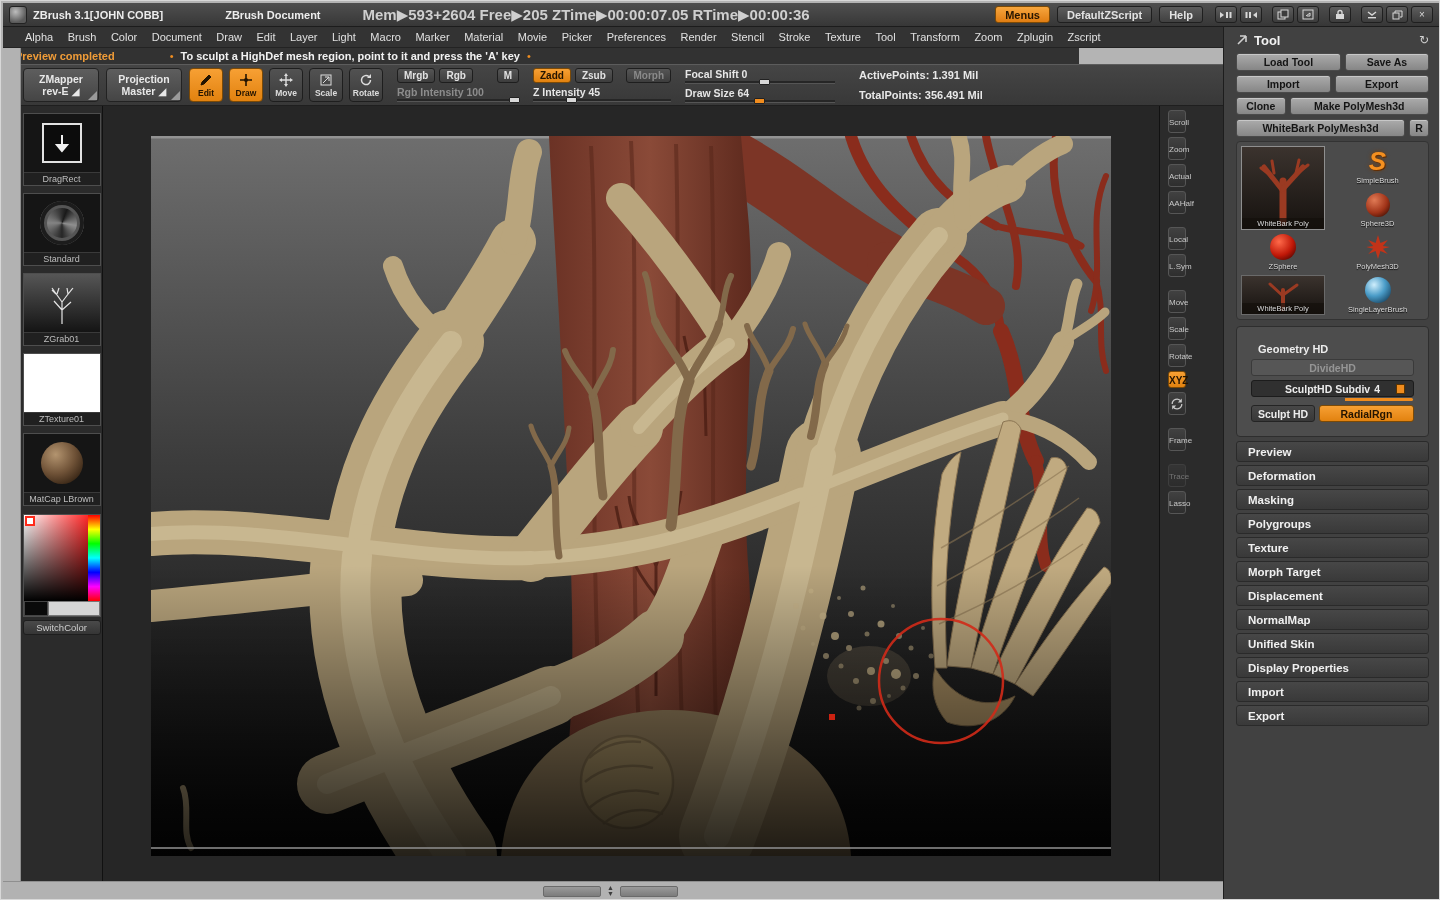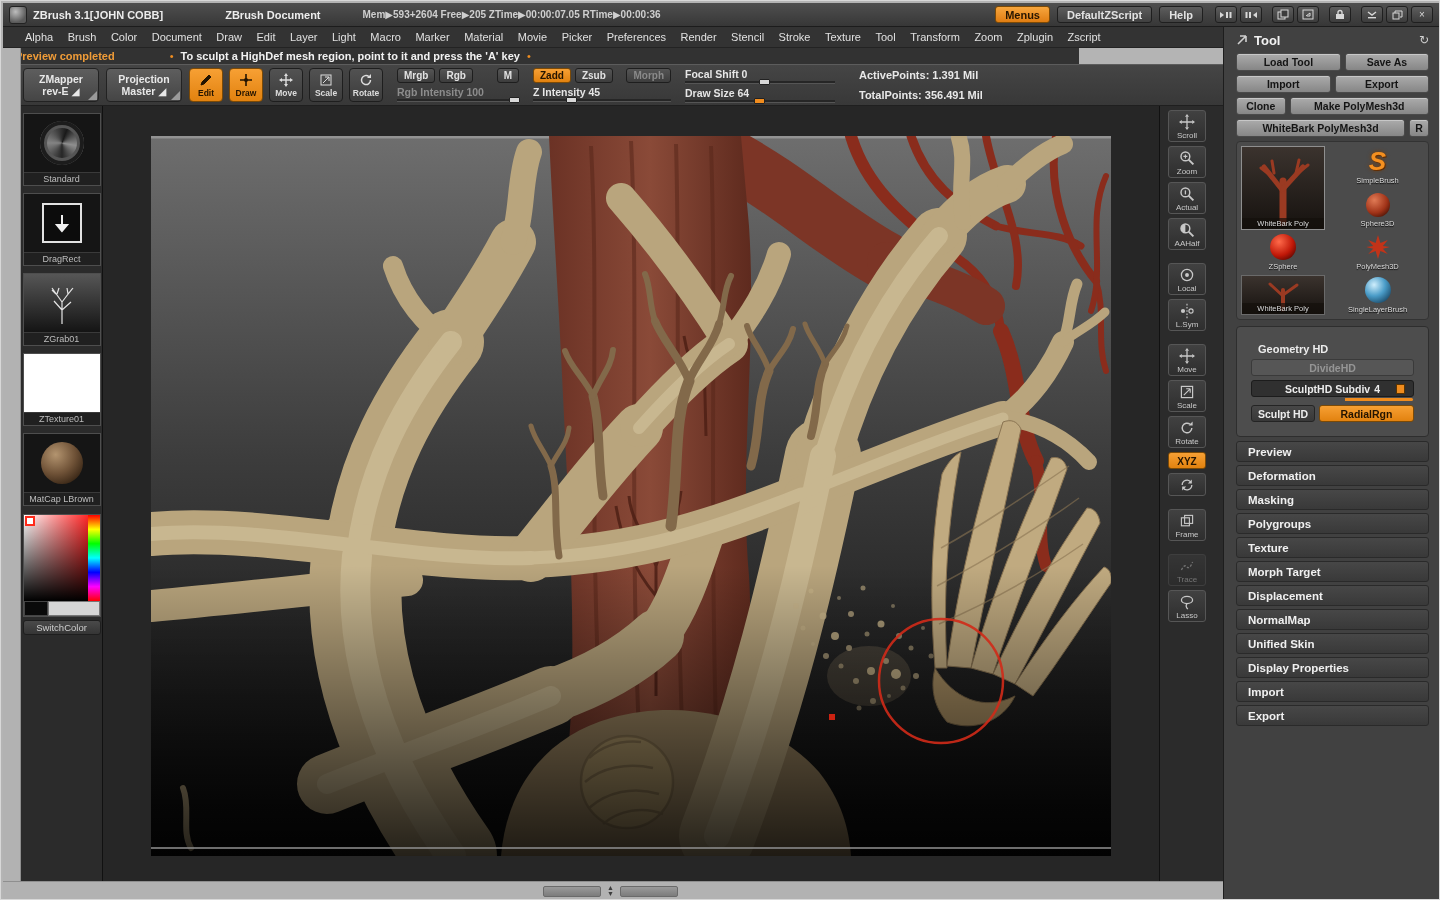--- a/index.html
+++ b/index.html
@@ -5,21 +5,21 @@
   * { margin:0; padding:0; box-sizing:border-box; }
   html,body { width:1440px; height:900px; }
   body { font-family:"Liberation Sans","DejaVu Sans",sans-serif; background:#8a8a8a; }
   #app { position:relative; width:1440px; height:900px; background:#b4b4b4; overflow:hidden; border:1px solid #d8d8d8; }
 
   
   #titlebar { position:absolute; left:2px; top:2px; width:1436px; height:24px;
     background:linear-gradient(#4f4f4f,#373737); border-bottom:1px solid #1c1c1c;
     display:flex; align-items:center; padding:0 6px; }
   .tb-text { font-size:11px; font-weight:bold; color:#ededed; white-space:nowrap; }
-  .tb-stats { font-size:10px; font-weight:bold; color:#cfcfcf; white-space:nowrap; }
+  .tb-stats { font-size:15px; font-weight:bold; color:#cfcfcf; white-space:nowrap; }
   .tb-btn { height:17px; padding:0 9px; font-size:11px; font-weight:bold; border-radius:3px;
     background:linear-gradient(#5d5d5d,#404040); border:1px solid #1f1f1f; color:#e2e2e2;
     display:flex; align-items:center; margin-left:7px; cursor:pointer; }
   .tb-btn.orange { background:linear-gradient(#f7a63e,#e07d12); color:#271600; border-color:#7c4a06; }
   .winbtn { width:22px; height:17px; margin-left:3px; border-radius:3px;
     background:linear-gradient(#5d5d5d,#3c3c3c); border:1px solid #1f1f1f;
     display:flex; align-items:center; justify-content:center; color:#d8d8d8; font-size:10px; cursor:pointer; }
   .winbtn svg { display:block; }
   #zlogo { width:18px; height:18px; margin-right:6px; border-radius:3px; background:radial-gradient(circle at 35% 30%, #bdbdbd, #5a5a5a 70%); border:1px solid #222; }
 
@@ -94,22 +94,22 @@
   .cp-sw-light { flex:1; background:#d6d6d6; border:1px solid #777; cursor:pointer; }
   #switch-color { width:78px; margin:3px auto 0 auto; height:15px; background:linear-gradient(#4a4a4a,#353535);
     border:1px solid #1e1e1e; border-radius:3px; color:#cfcfcf; font-size:9.5px; text-align:center; line-height:13px; cursor:pointer; }
 
   
   #canvas { position:absolute; left:102px; top:105px; width:1056px; height:775px; background:#262626; }
   #document { position:absolute; left:48px; top:30px; width:960px; height:720px; cursor:crosshair; }
 
   
   #right-strip { position:absolute; left:1158px; top:105px; width:64px; height:775px; background:#2b2b2b; border-left:1px solid #111; }
-  .rs-btn { width:38px; margin:4px 0 0 8px; border-radius:3px; background:linear-gradient(#414141,#2e2e2e);
-    border:1px solid #565656; color:#c9c9c9; display:flex; flex-direction:column; align-items:center;
+  .rs-btn { width:18px; margin:4px 0 0 8px; border-radius:3px; background:linear-gradient(#414141,#2e2e2e);
+    border:1px solid #565656; color:#c9c9c9; display:flex; flex-direction:row; align-items:center;
     padding:3px 0 1px 0; font-size:8px; cursor:pointer; }
   .rs-btn svg { display:block; margin-bottom:1px; }
   .rs-btn.orange { background:linear-gradient(#f7a034,#e2820f); color:#241400; font-weight:bold; border-color:#7c4a06; }
   .rs-btn.dim { opacity:.45; }
   .rs-gap { height:9px; }
 
   
   #tool-panel { position:absolute; left:1222px; top:26px; width:216px; height:872px; background:#414141;
     border-left:1px solid #1d1d1d; padding:4px 10px 0 12px; overflow:hidden; }
   .panel-header { display:flex; align-items:center; height:18px; margin-bottom:4px; }
@@ -348,33 +348,33 @@
         <span>TotalPoints:</span> <span>356.491 Mil</span>
       </div>
     </div>
   </div>
 
   <div id="left-gutter"></div>
 
   <div id="left-tray">
     <div class="tray-item">
       <div class="tray-img">
-          <div class="swirl"></div>
-        </div>
-      <span class="tray-label">Standard</span>
-    </div>
-    <div class="tray-item">
-      <div class="tray-img">
         <div class="dragrect-box">
           <svg width="16" height="20" viewBox="0 0 16 20">
               <path d="M8 2v10M8 18l-5-6h10z" stroke="#f0f0f0" stroke-width="2" fill="#f0f0f0"></path>
             </svg>
         </div>
       </div>
       <span class="tray-label">DragRect</span>
+    </div>
+    <div class="tray-item">
+      <div class="tray-img">
+          <div class="swirl"></div>
+        </div>
+      <span class="tray-label">Standard</span>
     </div>
     <div class="tray-item">
       <div class="tray-img" style="background:linear-gradient(#565656,#141414)">
         <svg width="40" height="50" viewBox="0 0 40 50" class="icon-tree-mini">
           <path d="M20 46V24M20 24L10 10M20 24l10-13M20 32l-8-9M20 32l9-8M14 16l-4-4M15 16l2-6M27 15l4-5M26 16l-1-6"></path>
         </svg>
       </div>
       <span class="tray-label">ZGrab01</span>
     </div>
     <div class="tray-item">

